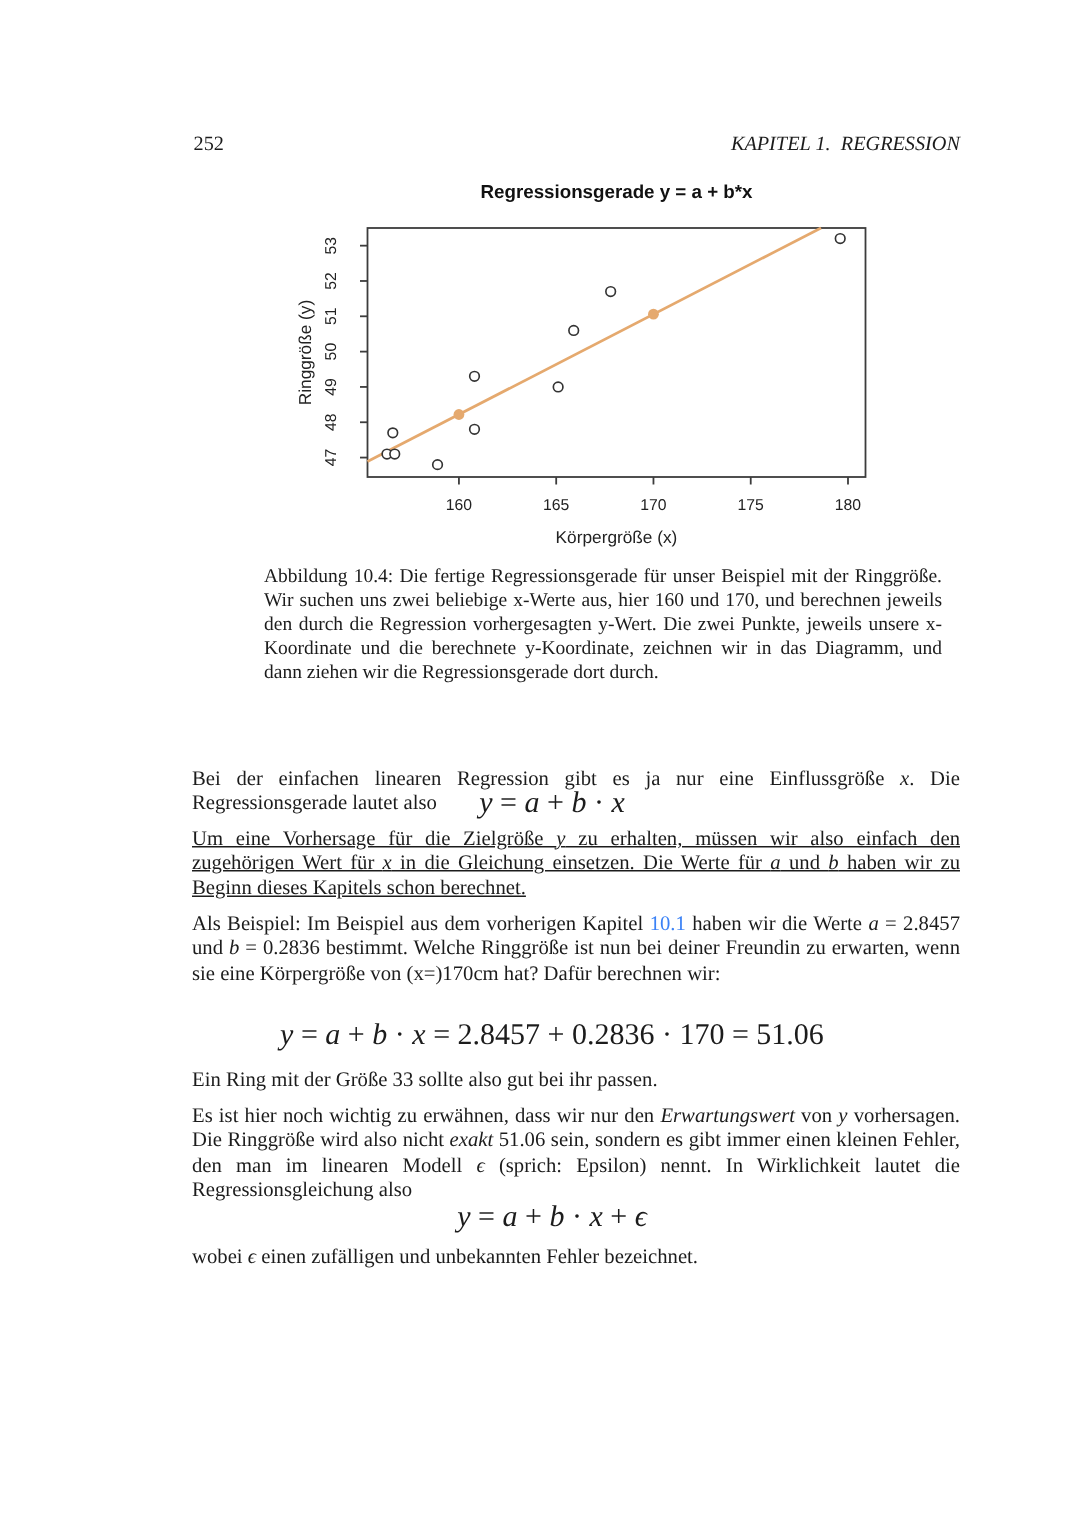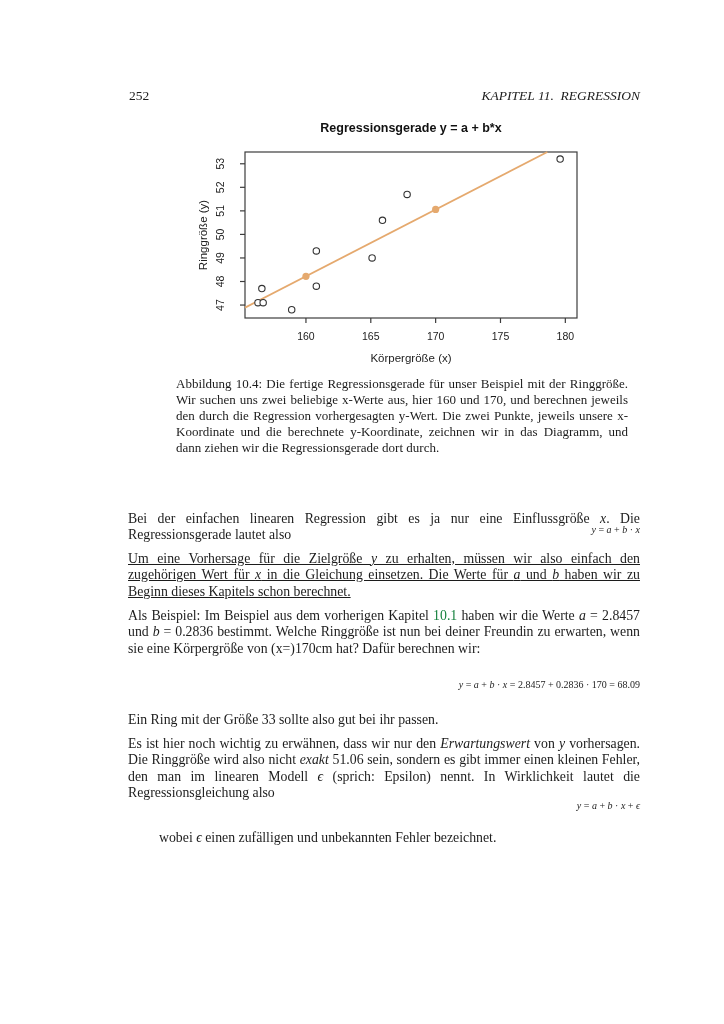--- a/index.html
+++ b/index.html
@@ -5,40 +5,40 @@
   html,body{margin:0;padding:0;background:#ffffff;}
   .page{position:relative;width:724px;height:1024px;background:#ffffff;overflow:hidden;
         font-family:"Liberation Serif",serif;color:#1c1c1c;}
   .hdr-left{position:absolute;left:129px;top:88px;font-size:13.5px;}
   .hdr-right{position:absolute;right:84px;top:88px;font-size:13.5px;font-style:italic;}
   .chart-wrap{position:absolute;left:158px;top:106px;width:452px;height:266px;}
   .caption{position:absolute;left:176px;top:376px;width:452px;text-align:justify;
            font-size:13px;line-height:15.9px;}
   .body-block{position:absolute;left:128px;width:512px;text-align:justify;
               font-size:13.8px;line-height:16.3px;}
-  .equation{position:absolute;left:128px;width:512px;text-align:right;font-size:10px;}
+  .equation{position:absolute;left:112px;width:512px;text-align:center;font-size:20px;}
   .p1{top:469px;margin-top:42px;} .e1{top:524px;} .p2{top:551px;text-decoration:underline;} .p3{top:608px;} .e2{top:679px;}
-  .p4{top:712px;} .p5{top:736px;} .e3{top:800px;} .p6{top:830px;margin-left:31px;}
+  .p4{top:712px;} .p5{top:736px;} .e3{top:800px;} .p6{top:830px;}
   .run-i{font-style:italic;}
-  .run-link{color:#15803d;}
+  .run-link{color:#3b82f6;}
   
   .ct{font-family:"Liberation Sans",sans-serif;font-weight:bold;font-size:12.5px;
       text-anchor:middle;fill:#111;}
   .clab{font-family:"Liberation Sans",sans-serif;font-size:10.5px;text-anchor:middle;fill:#222;}
   .caxis{font-family:"Liberation Sans",sans-serif;font-size:11.5px;text-anchor:middle;fill:#222;}
   .cframe{fill:none;stroke:#3c3c3c;stroke-width:1.2;}
   .ctick{stroke:#3c3c3c;stroke-width:1.2;}
 </style>
 </head>
 <body>
 
 <div class="page">
 
   <div class="hdr-left">252</div>
-  <div class="hdr-right">KAPITEL 11. REGRESSION</div>
+  <div class="hdr-right">KAPITEL 1. REGRESSION</div>
 
   <div class="chart-wrap">
     <svg width="452" height="266" viewBox="0 0 452 266" xmlns="http://www.w3.org/2000/svg">
         <text x="253" y="26" class="ct">Regressionsgerade y = a + b*x</text>
         <rect x="87" y="46" width="332" height="166" class="cframe"></rect>
         <text x="253" y="256" class="caxis">Körpergröße (x)</text>
         <text x="49" y="129" class="caxis" transform="rotate(-90 49 129)">Ringgröße (y)</text>
         <line x1="147.95312499999986" y1="212" x2="147.95312499999986" y2="217" class="ctick"></line>
         <text x="147.95312499999986" y="234" class="clab">160</text>
         <line x1="212.7968749999999" y1="212" x2="212.7968749999999" y2="217" class="ctick"></line>
@@ -78,19 +78,19 @@
         <circle cx="277.6406249999999" cy="103.45248226950352" r="3.6" fill="#E5A96E"></circle>
       </svg>
   </div>
 
   <div class="caption"><span>Abbildung 10.4: Die fertige Regressionsgerade für unser Beispiel mit der Ringgröße. Wir suchen uns zwei beliebige x-Werte aus, hier 160 und 170, und berechnen jeweils den durch die Regression vorhergesagten y-Wert. Die zwei Punkte, jeweils unsere x-Koordinate und die berechnete y-Koordinate, zeichnen wir in das Diagramm, und dann ziehen wir die Regressionsgerade dort durch.</span></div>
 
   <div class="body-block p1"><span>Bei der einfachen linearen Regression gibt es ja nur eine Einflussgröße </span><span class="run-i">x</span><span>. Die Regressionsgerade lautet also</span></div>
   <div class="equation e1"><span class="run-i">y</span><span> = </span><span class="run-i">a</span><span> + </span><span class="run-i">b</span><span> · </span><span class="run-i">x</span></div>
   <div class="body-block p2"><span>Um eine Vorhersage für die Zielgröße </span><span class="run-i">y</span><span> zu erhalten, müssen wir also einfach den zugehörigen Wert für </span><span class="run-i">x</span><span> in die Gleichung einsetzen. Die Werte für </span><span class="run-i">a</span><span> und </span><span class="run-i">b</span><span> haben wir zu Beginn dieses Kapitels schon berechnet.</span></div>
   <div class="body-block p3"><span>Als Beispiel: Im Beispiel aus dem vorherigen Kapitel </span><span class="run-link">10.1</span><span> haben wir die Werte </span><span class="run-i">a</span><span> = 2.8457 und </span><span class="run-i">b</span><span> = 0.2836 bestimmt. Welche Ringgröße ist nun bei deiner Freundin zu erwarten, wenn sie eine Körpergröße von (x=)170cm hat? Dafür berechnen wir:</span></div>
-  <div class="equation e2"><span class="run-i">y</span><span> = </span><span class="run-i">a</span><span> + </span><span class="run-i">b</span><span> · </span><span class="run-i">x</span><span> = 2.8457 + 0.2836 · 170 = 68.09</span></div>
+  <div class="equation e2"><span class="run-i">y</span><span> = </span><span class="run-i">a</span><span> + </span><span class="run-i">b</span><span> · </span><span class="run-i">x</span><span> = 2.8457 + 0.2836 · 170 = 51.06</span></div>
   <div class="body-block p4"><span>Ein Ring mit der Größe 33 sollte also gut bei ihr passen.</span></div>
   <div class="body-block p5"><span>Es ist hier noch wichtig zu erwähnen, dass wir nur den </span><span class="run-i">Erwartungswert</span><span> von </span><span class="run-i">y</span><span> vorhersagen. Die Ringgröße wird also nicht </span><span class="run-i">exakt</span><span> 51.06 sein, sondern es gibt immer einen kleinen Fehler, den man im linearen Modell </span><span class="run-i">ϵ</span><span> (sprich: Epsilon) nennt. In Wirklichkeit lautet die Regressionsgleichung also</span></div>
   <div class="equation e3"><span class="run-i">y</span><span> = </span><span class="run-i">a</span><span> + </span><span class="run-i">b</span><span> · </span><span class="run-i">x</span><span> + </span><span class="run-i">ϵ</span></div>
   <div class="body-block p6"><span>wobei </span><span class="run-i">ϵ</span><span> einen zufälligen und unbekannten Fehler bezeichnet.</span></div>
 
 </div>
 
 </body></html>

